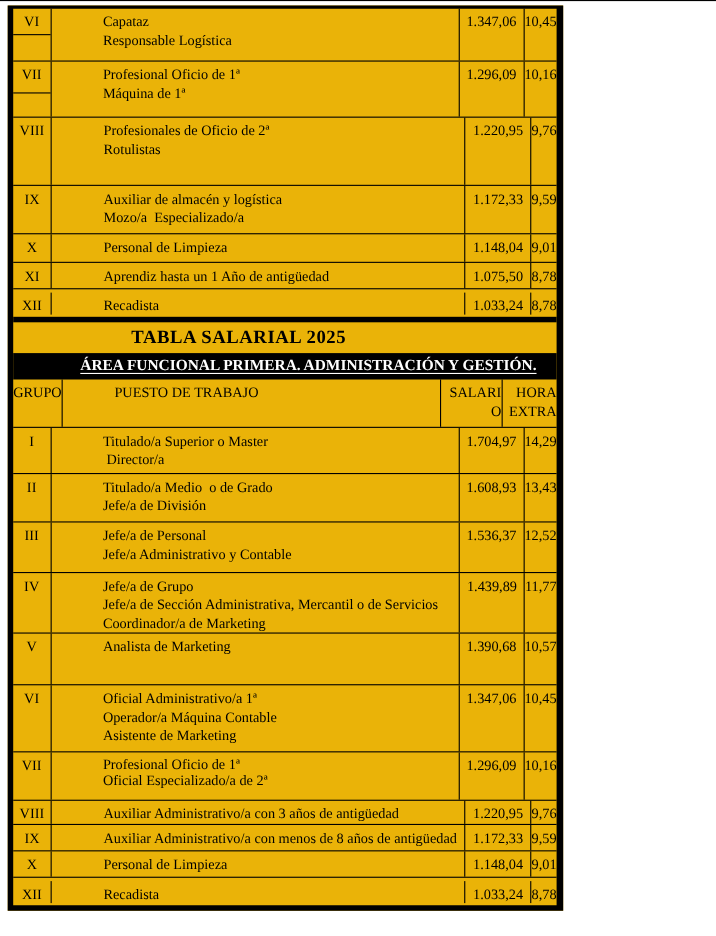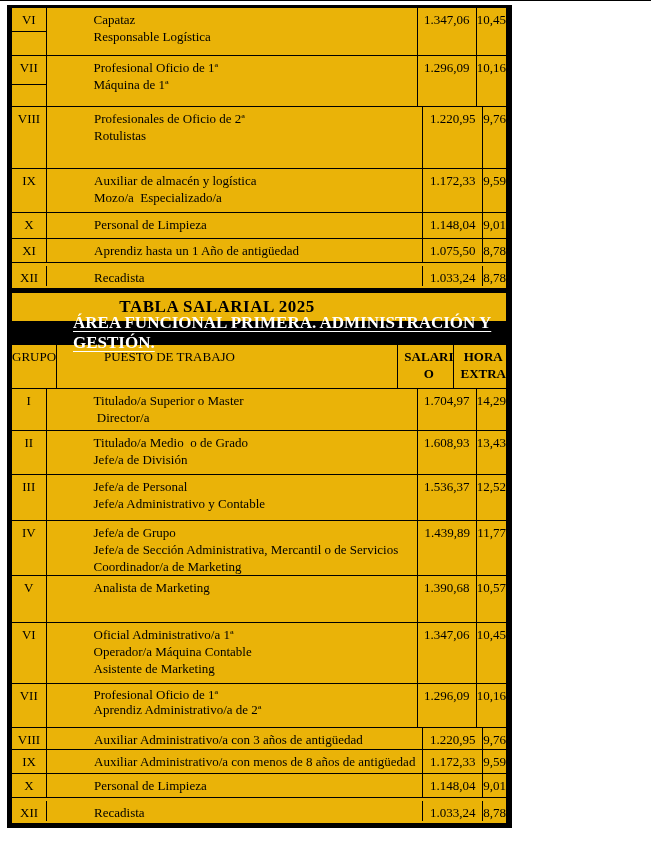--- a/index.html
+++ b/index.html
@@ -18,31 +18,31 @@
   .trow.no-bb { border-bottom:none;align-items:center; }
   .cell { box-sizing:border-box; padding-top:3px; line-height:17px; }
   .c-grupo  { width:45px;  border-right:1px solid #000; text-align:center; }
   .c-puesto { width:431px; border-right:1px solid #000; padding-left:7px; padding-right:4px;margin-left:40px; }
   .c-salario{ width:77px;  border-right:1px solid #000; text-align:center; }
   .c-hora   { flex:1; text-align:center; }
   .job-line { white-space:pre-wrap; }
   .grupo-split { padding:0; display:flex; flex-direction:column; }
   .grupo-split .g-top { box-sizing:border-box; padding-top:3px; border-bottom:1px solid #000; }
   .grupo-split .g-bottom { flex:1; }
-  .hdr .c-salario, .hdr .c-hora { text-align:center; padding-left:6px;font-weight:bold; }
+  .hdr .c-salario, .hdr .c-hora { text-align:right; padding-left:6px; }
   .thick-divider { height:5px; background:#000; }
   .title-band {
     height:28px; box-sizing:border-box; display:flex; align-items:center;
     justify-content:center; padding-right:84px;
     font-weight:bold; font-size:17px; letter-spacing:0.5px;
   }
   .area-bar {
     height:24px; box-sizing:border-box; background:#000000; color:#ffffff;
     display:flex; align-items:center; padding-left:61px;
-    font-weight:bold; font-size:17px;
+    font-weight:bold; font-size:14px;
   }
   .area-bar .u { text-decoration:underline; text-underline-offset:3px; }
 </style>
 </head>
 <body>
 
 <div class="top-rule"></div>
 
 <div class="doc">
 
@@ -203,21 +203,21 @@
         <div class="job-line">Asistente de Marketing</div>
       </div>
       <div class="cell c-salario">1.347,06</div>
       <div class="cell c-hora">10,45</div>
     </div>
 
     <div class="trow" style="min-height:44px">
       <div class="cell c-grupo">VII</div>
       <div class="cell c-puesto">
         <div class="job-line" style="line-height:15px">Profesional Oficio de 1ª</div>
-        <div class="job-line" style="line-height:15px">Aprendiz Administrativo/a de 2ª</div>
+        <div class="job-line" style="line-height:15px">Oficial Especializado/a de 2ª</div>
       </div>
       <div class="cell c-salario">1.296,09</div>
       <div class="cell c-hora">10,16</div>
     </div>
 
     <div class="trow" style="min-height:22px">
       <div class="cell c-grupo">VIII</div>
       <div class="cell c-puesto">
         <div class="job-line">Auxiliar Administrativo/a con 3 años de antigüedad</div>
       </div>

